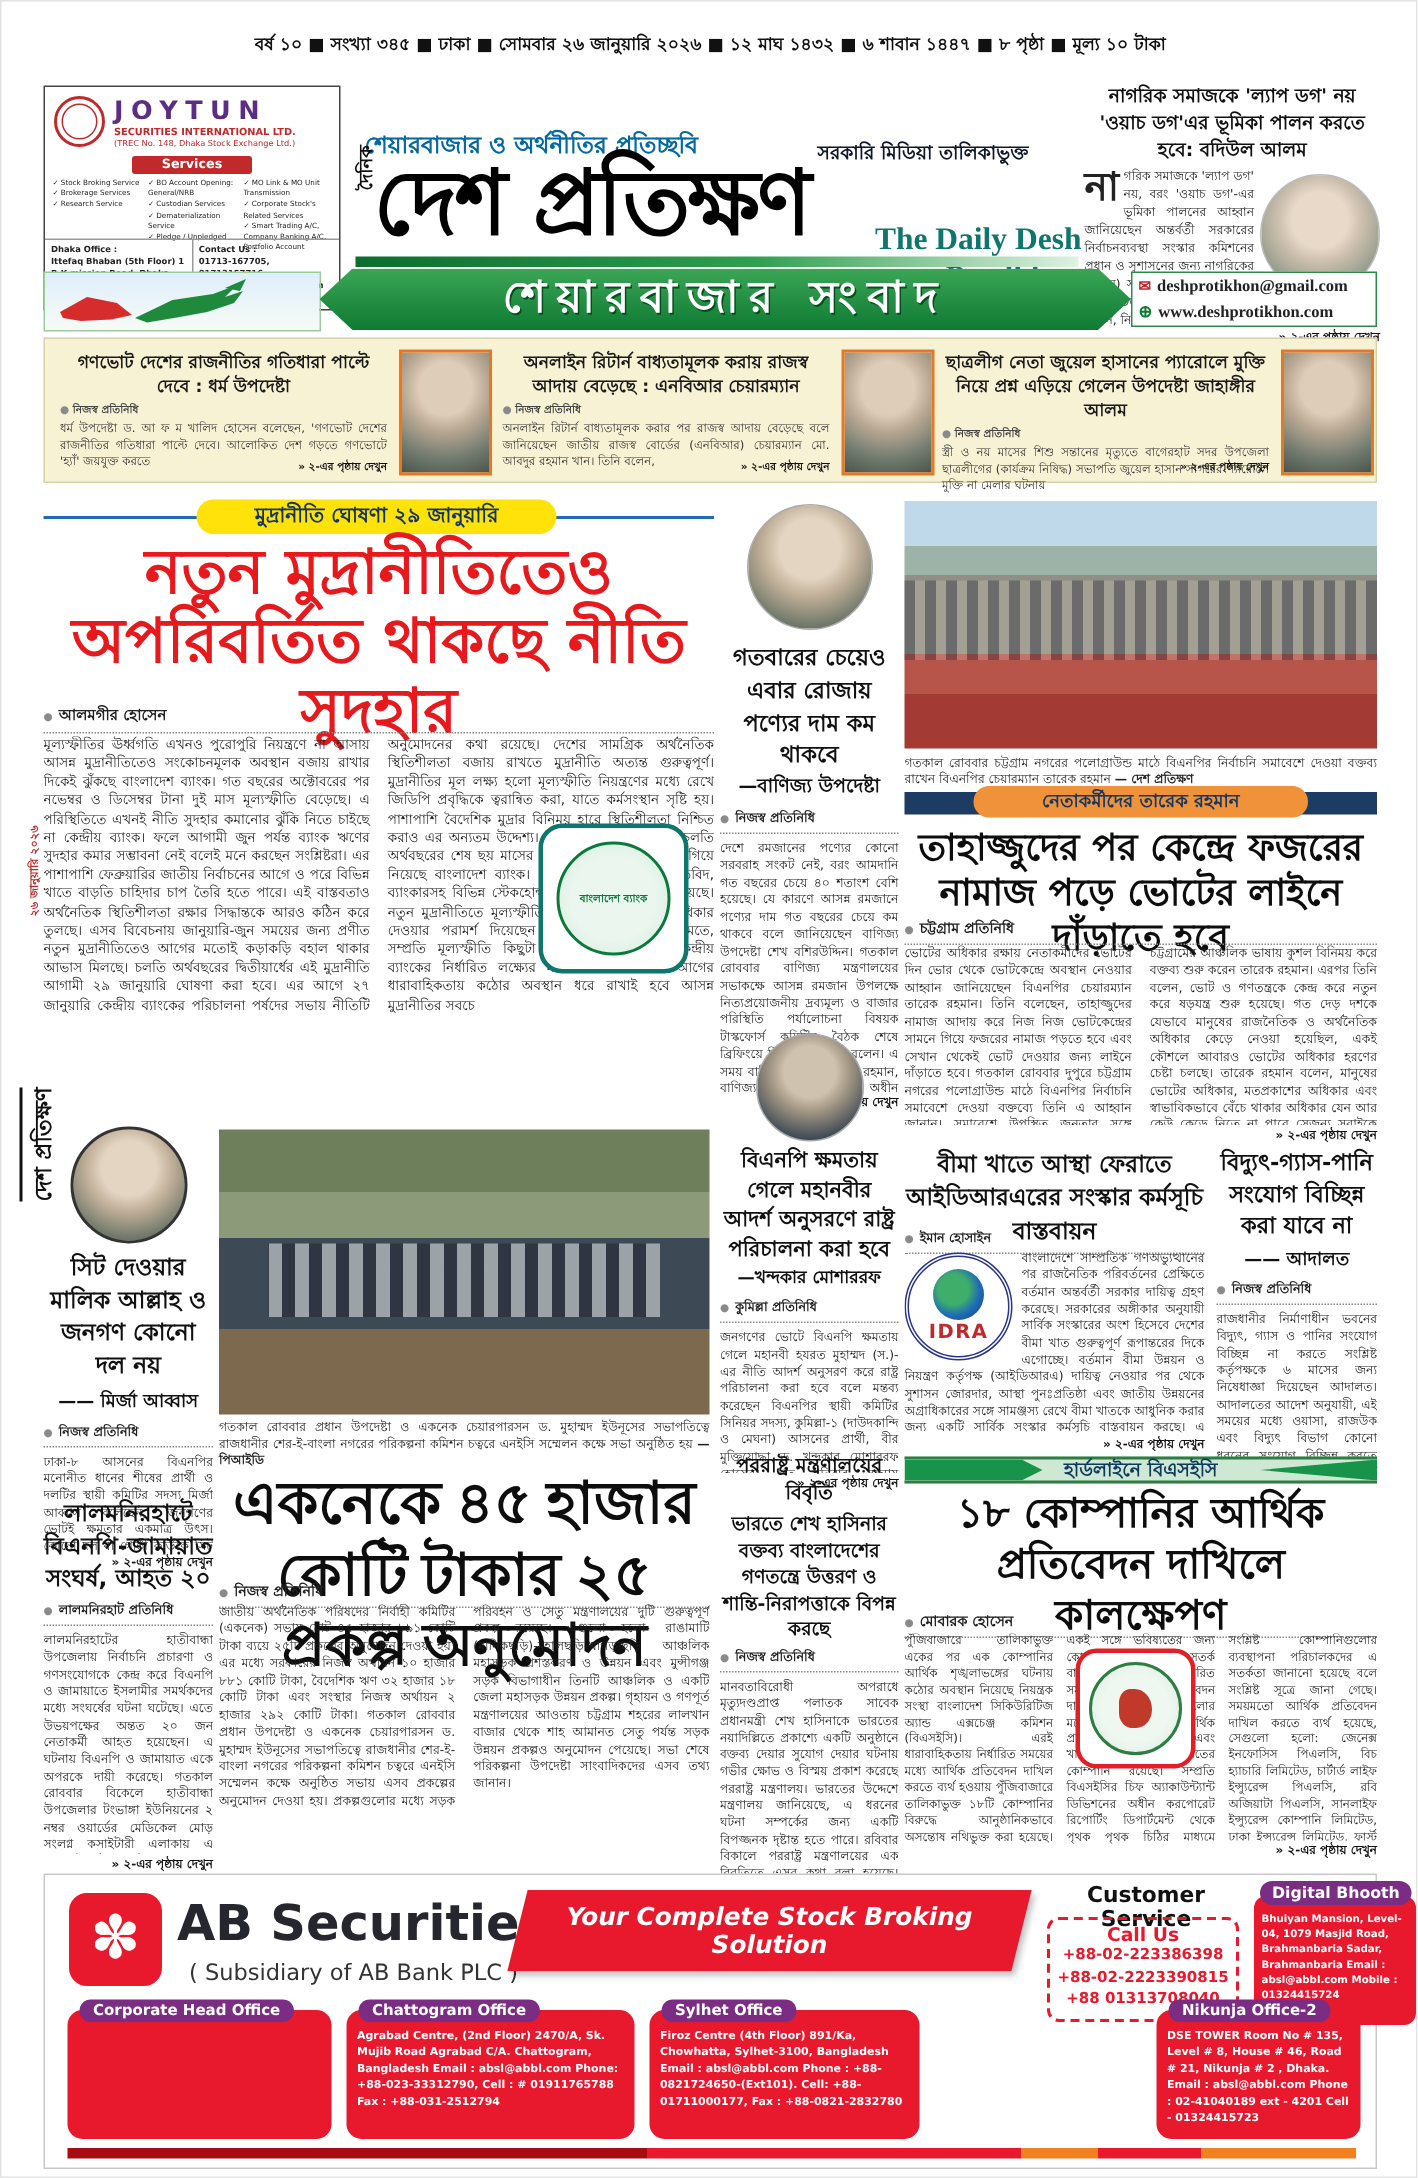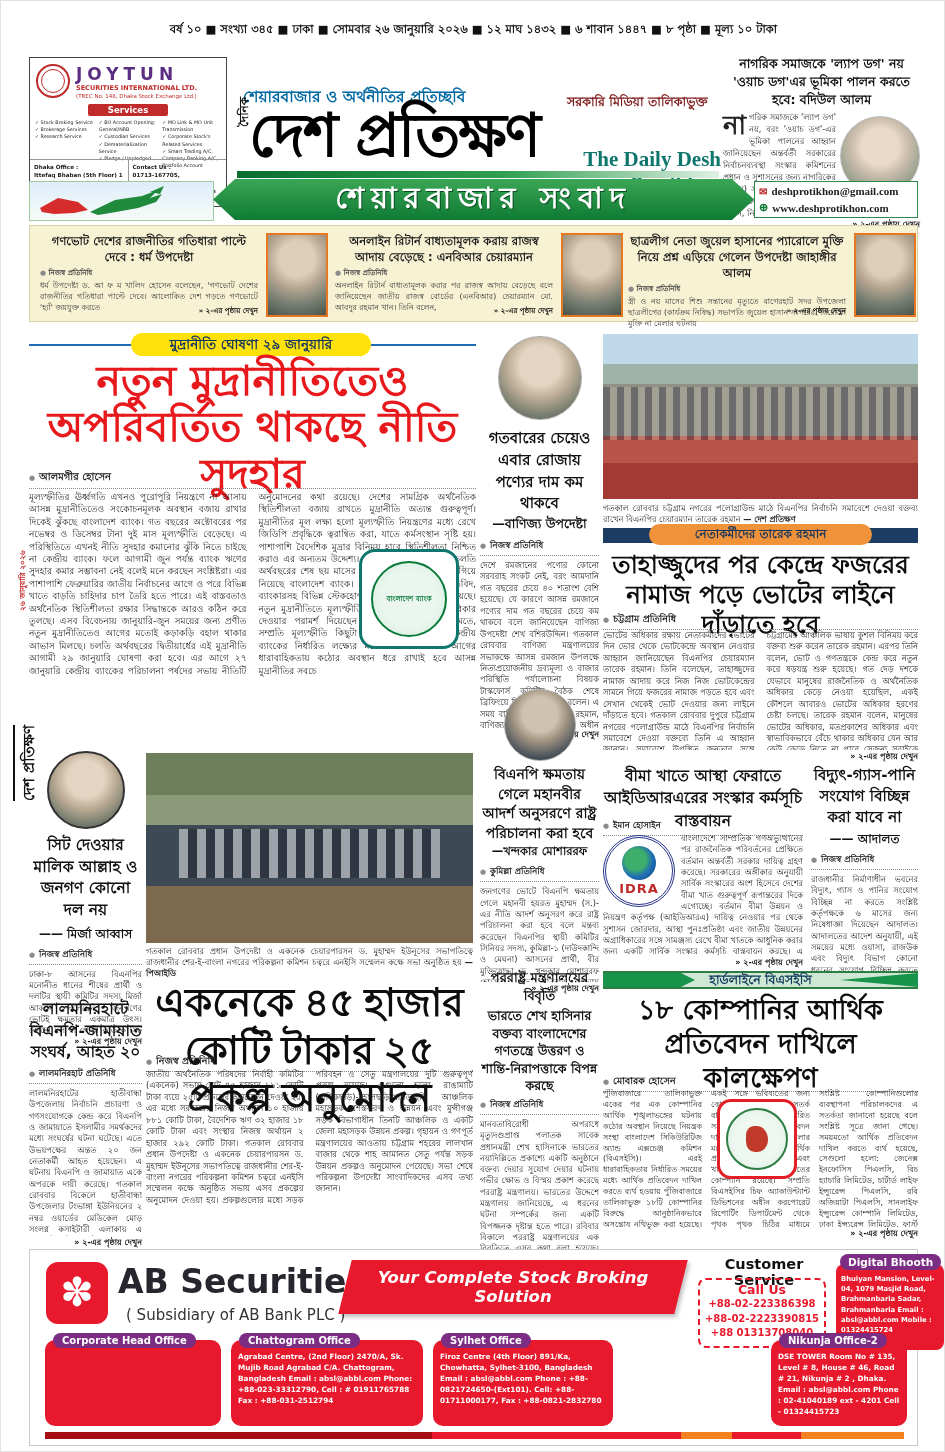--- a/index.html
+++ b/index.html
@@ -16,21 +16,21 @@
   .jy-sub{position:absolute;left:46px;top:26px;font-size:6.5px;font-weight:bold;color:#c02a2a;}
   .jy-trec{position:absolute;left:46px;top:35px;font-size:5.5px;color:#c02a2a;}
   .jy-servtab{position:absolute;left:58px;top:46px;width:80px;height:12px;background:#c02a2a;color:#fff;font-size:8.5px;font-weight:bold;text-align:center;line-height:12px;border-radius:2px;}
   .jy-cols{position:absolute;left:5px;top:61px;width:188px;display:flex;gap:3px;}
   .jy-col{flex:1;font-size:4.8px;line-height:1.5;color:#222;}
   .jy-foot{position:absolute;left:0;bottom:0;width:100%;height:46px;border-top:1px solid #999;display:flex;}
   .jy-foot>div{flex:1;padding:3px 4px;font-size:5.6px;line-height:1.45;font-weight:bold;color:#222;}
   .jy-foot>div+div{border-left:1px solid #999;}
   
   .tagline{left:242px;top:84px;width:320px;font-size:15.5px;font-weight:700;color:#0369a1;}
-  .gov-listed{left:566px;top:92px;width:150px;font-size:12.5px;font-weight:900;color:#7f1d1d;}
+  .gov-listed{left:544px;top:92px;width:150px;font-size:12.5px;font-weight:900;color:#0f172a;}
   .daily-vert{left:234px;top:126px;font-size:12px;font-weight:900;transform:rotate(-90deg);transform-origin:left top;color:#111;}
   .main-title{left:248px;top:88px;width:470px;font-size:60px;font-weight:900;color:#000;letter-spacing:-2px;white-space:nowrap;}
   .eng-title{left:492px;top:146px;width:228px;font-family:"Liberation Serif",serif;font-size:21px;font-weight:bold;color:#0f766e;text-align:right;}
   .green-bar{left:236px;top:170px;width:482px;height:7px;background:linear-gradient(90deg,#0b6e2f,#2e9e4f 55%,#dff1e2);}
   
   .watchdog{left:722px;top:54px;width:197px;}
   .wd-hd{font-size:12.5px;font-weight:900;line-height:1.45;text-align:center;color:#111;}
   .wd-photo{float:right;width:78px;height:78px;border-radius:50%;margin:4px 0 2px 4px;border:1px solid #bbb;
             background:radial-gradient(circle at 50% 38%,#e8d9c8 0 30%,#cdbfae 45%,#9aa08f 70%,#6f7a6a);}
   .wd-bd{font-size:8.2px;line-height:1.45;text-align:justify;color:#222;margin-top:3px;}

